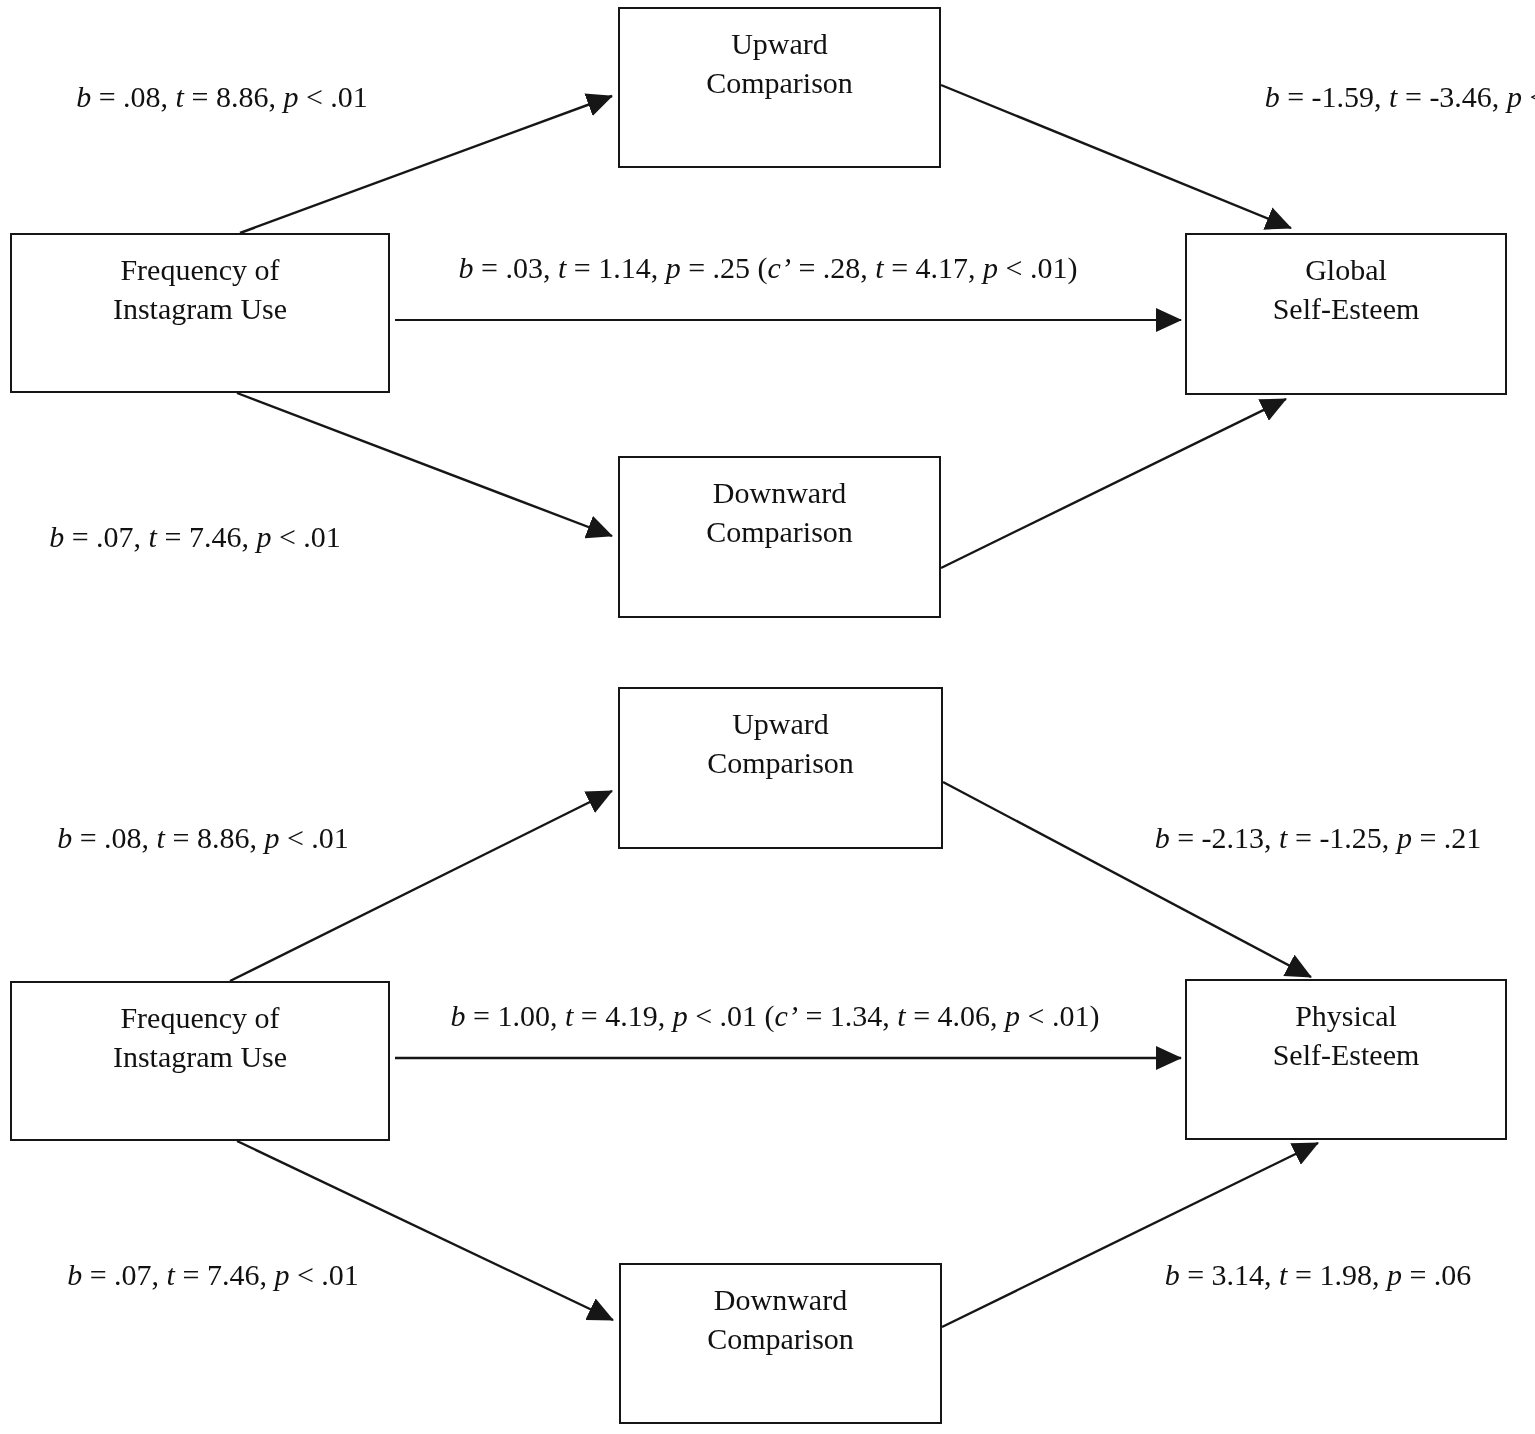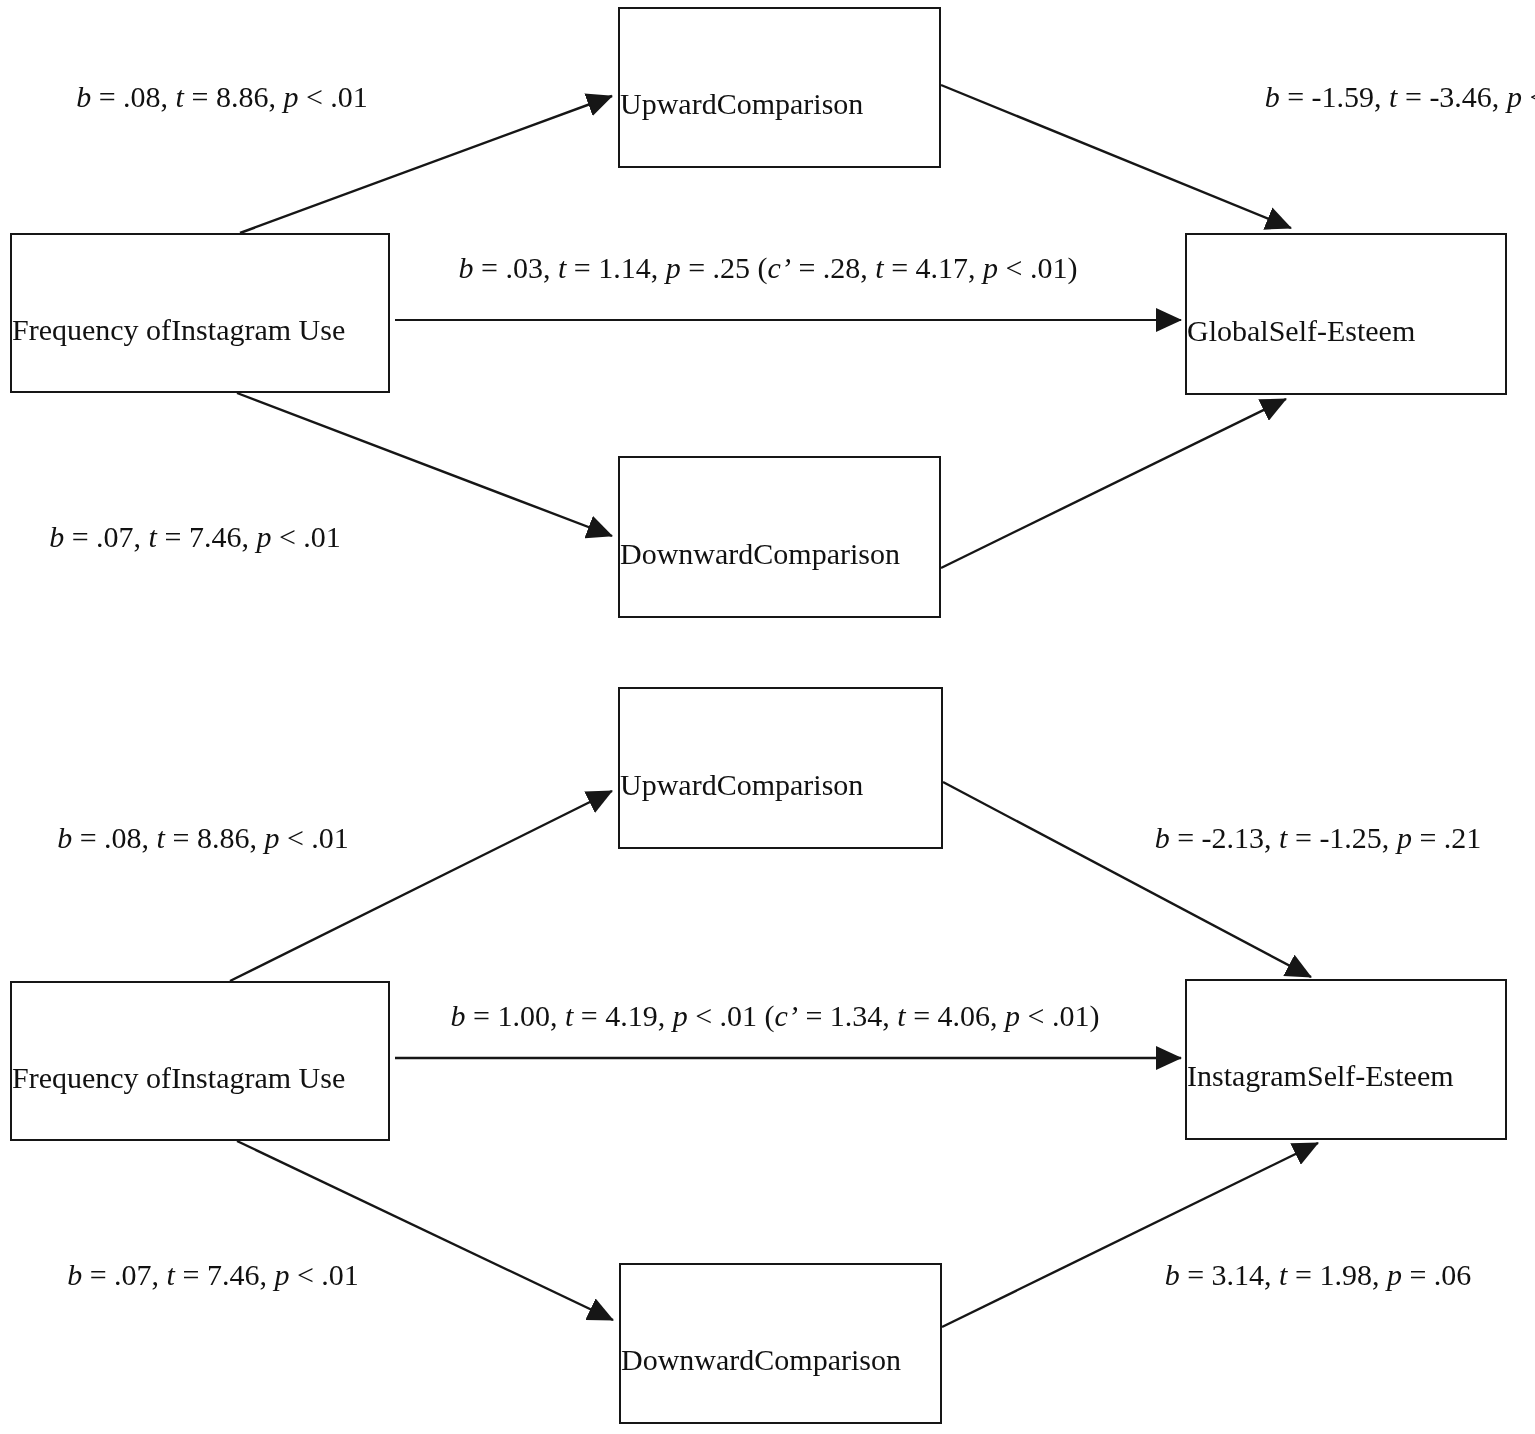--- a/index.html
+++ b/index.html
@@ -18,23 +18,23 @@
     width: 1535px; height: 1434px;
     z-index: 0;
   }
   .node {
     position: absolute;
     box-sizing: border-box;
     border: 2.5px solid #161616;
     background: #ffffff;
     z-index: 1;
     display: flex;
-    flex-direction: row;
+    flex-direction: column;
     align-items: center;
-    padding-top: 32px;
+    padding-top: 15px;
     font-size: 30px;
     line-height: 39px;
     text-align: right;
   }
   .stat {
     position: absolute;
     z-index: 2;
     transform: translateX(-50%);
     white-space: nowrap;
     font-size: 30px;
@@ -113,21 +113,21 @@
 
   <div class="node up2">
     <div>Upward</div>
     <div>Comparison</div>
   </div>
   <div class="node freq2">
     <div>Frequency of</div>
     <div>Instagram Use</div>
   </div>
   <div class="node phys">
-    <div>Instagram</div>
+    <div>Physical</div>
     <div>Self-Esteem</div>
   </div>
   <div class="node down2">
     <div>Downward</div>
     <div>Comparison</div>
   </div>
 
   <div class="stat s-a2"><i>b</i> = .08, <i>t</i> = 8.86, <i>p</i> &lt; .01</div>
   <div class="stat s-b2"><i>b</i> = -2.13, <i>t</i> = -1.25, <i>p</i> = .21</div>
   <div class="stat s-mid2"><i>b</i> = 1.00, <i>t</i> = 4.19, <i>p</i> &lt; .01 (<i>c’</i> = 1.34, <i>t</i> = 4.06, <i>p</i> &lt; .01)</div>

